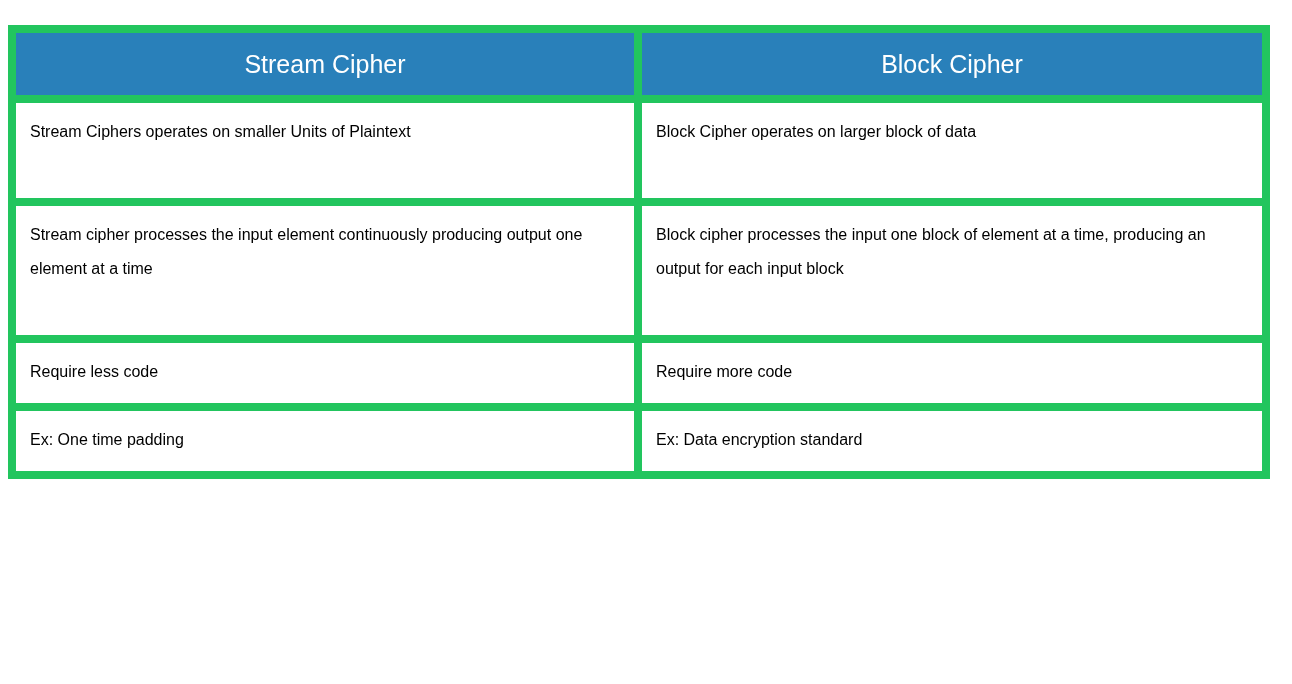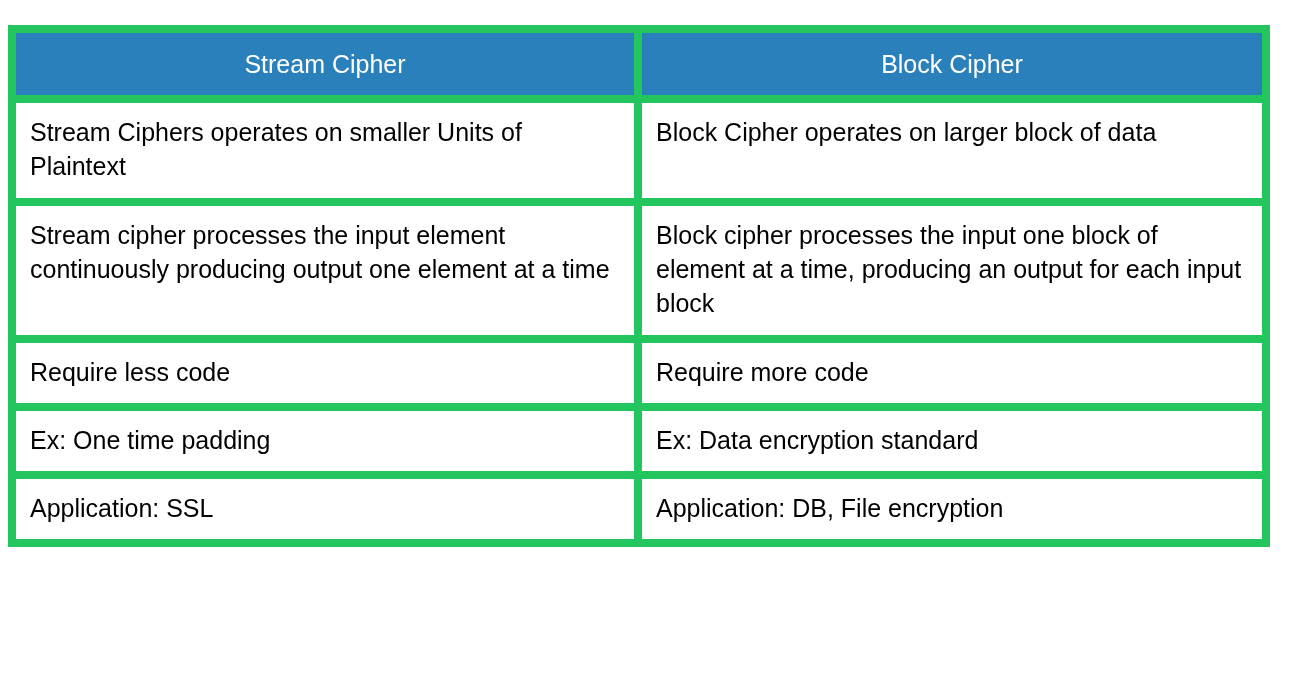--- a/index.html
+++ b/index.html
@@ -52,21 +52,21 @@
     font-weight: normal;
     text-align: center;
     height: 66px;
     padding: 16px 10px;
     vertical-align: middle;
   }
 
   
   .comparison-table tbody td {
     color: #000000;
-    font-size: 25px;
+    font-size: 16px;
     line-height: 34px;
     font-weight: normal;
     text-align: left;
     padding: 12px 14px 14px 14px;
   }
 
   .row-h1 td { height: 103px; }
   .row-h2 td { height: 66px; }
   .row-h3 td { height: 137px; }
   .row-h4 td { height: 67px; }
@@ -129,25 +129,17 @@
 
       <tr class="row-h6">
         <td>
           <span class="cell-text">Ex: One time padding</span>
         </td>
         <td>
           <span class="cell-text">Ex: Data encryption standard</span>
         </td>
       </tr>
 
-      <tr class="row-h7">
-        <td>
-          <span class="cell-text">Application: SSL</span>
-        </td>
-        <td>
-          <span class="cell-text">Application: DB, File encryption</span>
-        </td>
-      </tr>
 
     </tbody>
   </table>
 
 </div>
 
 </body></html>

